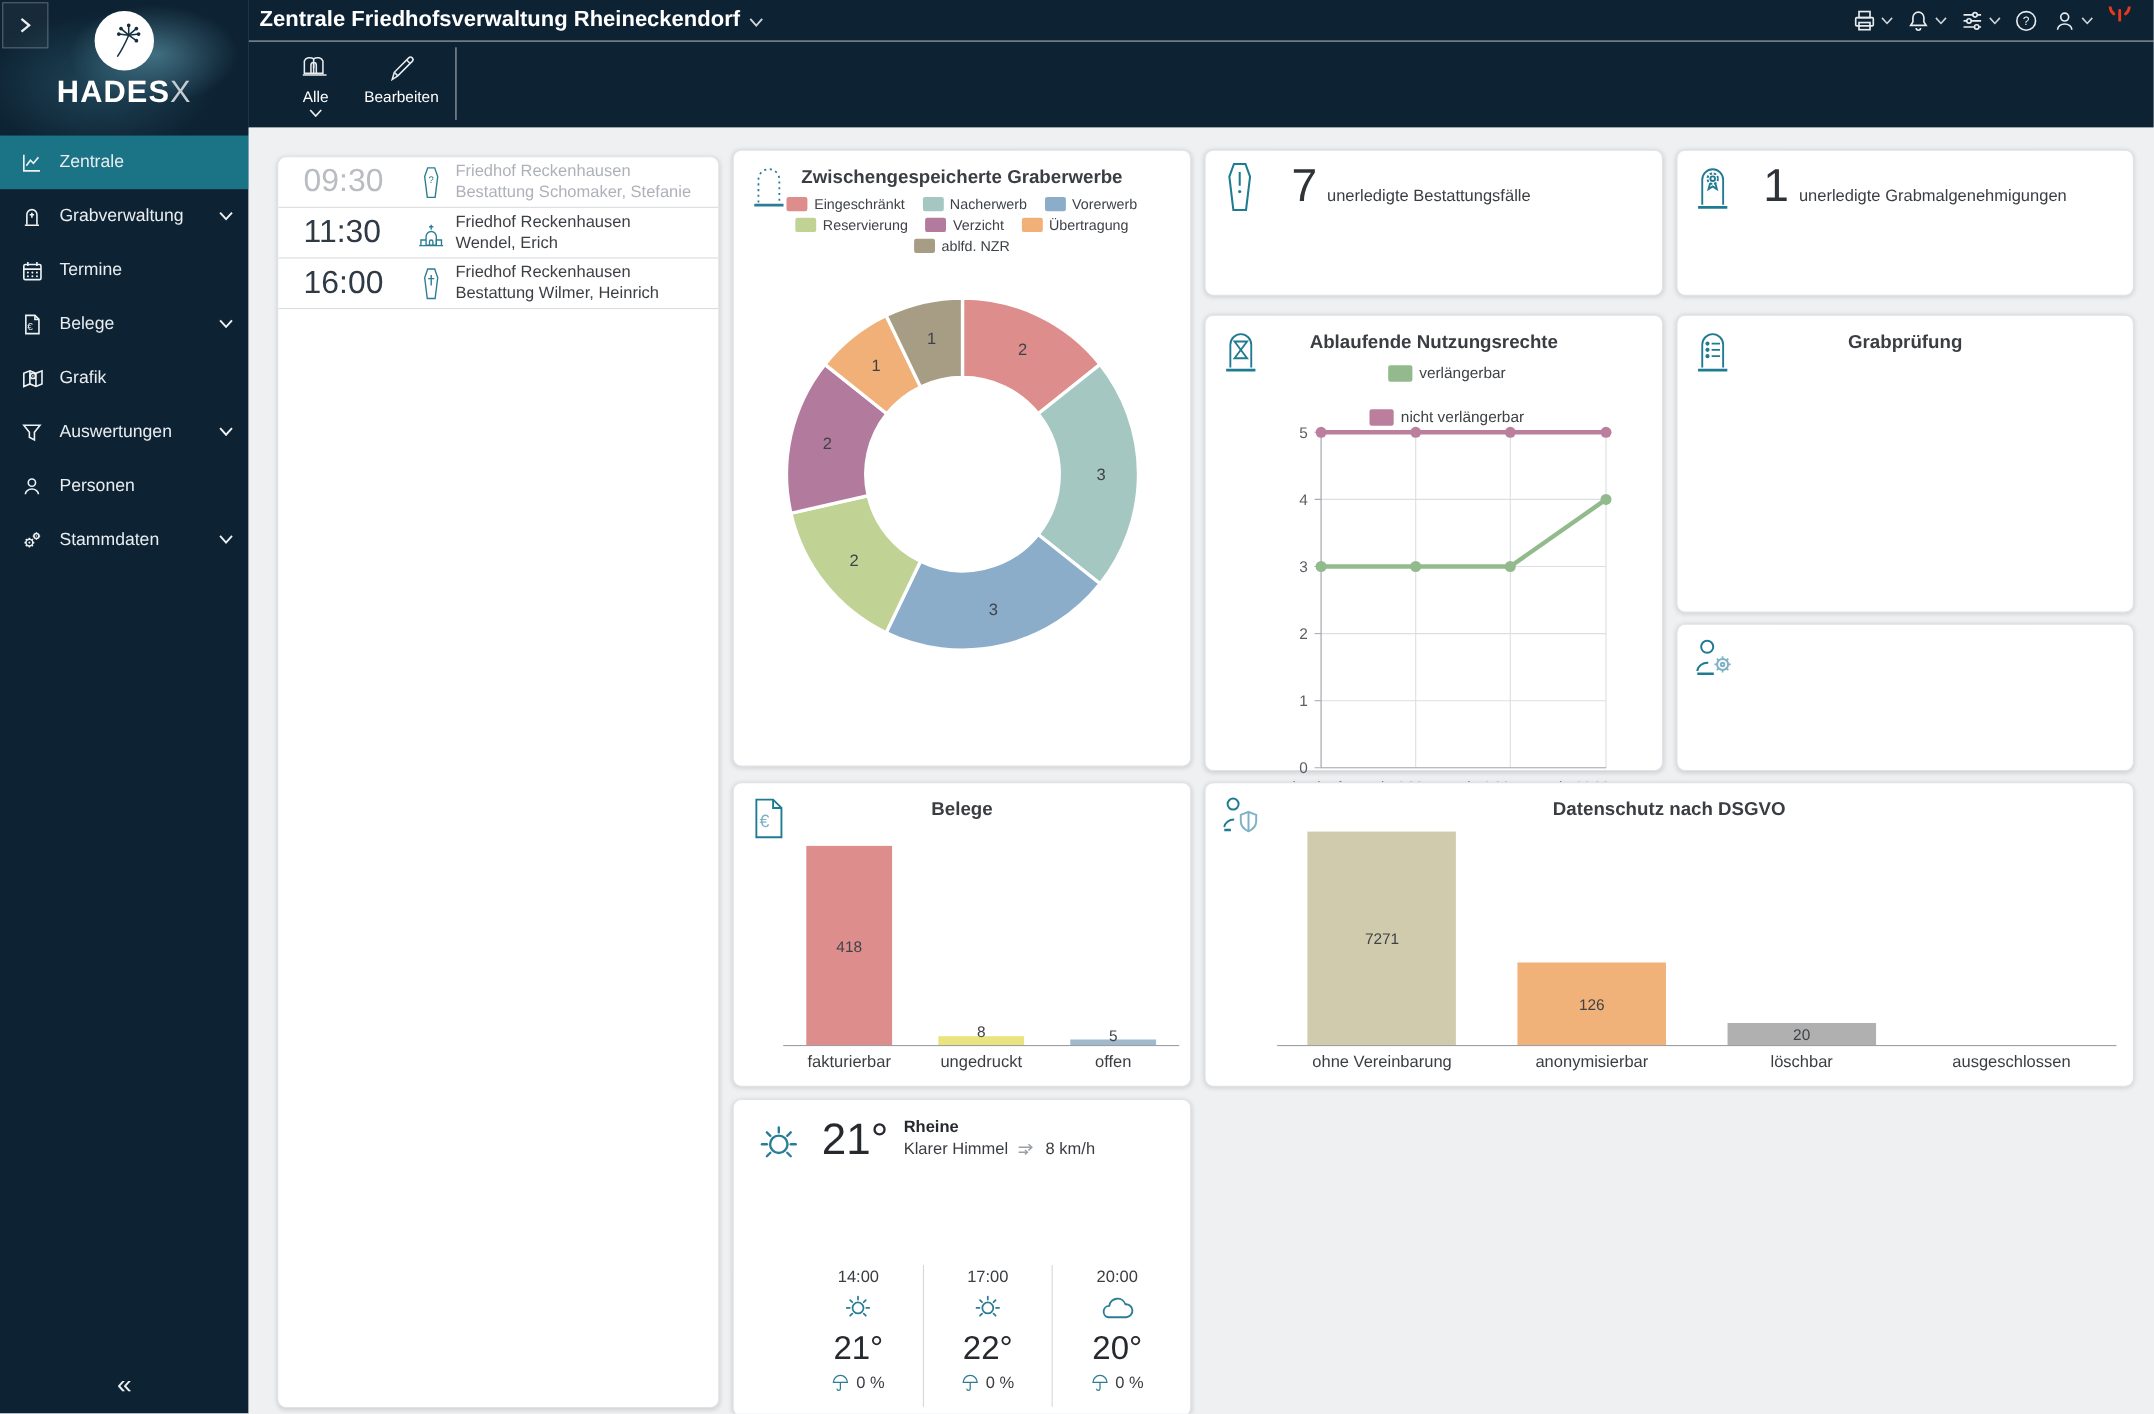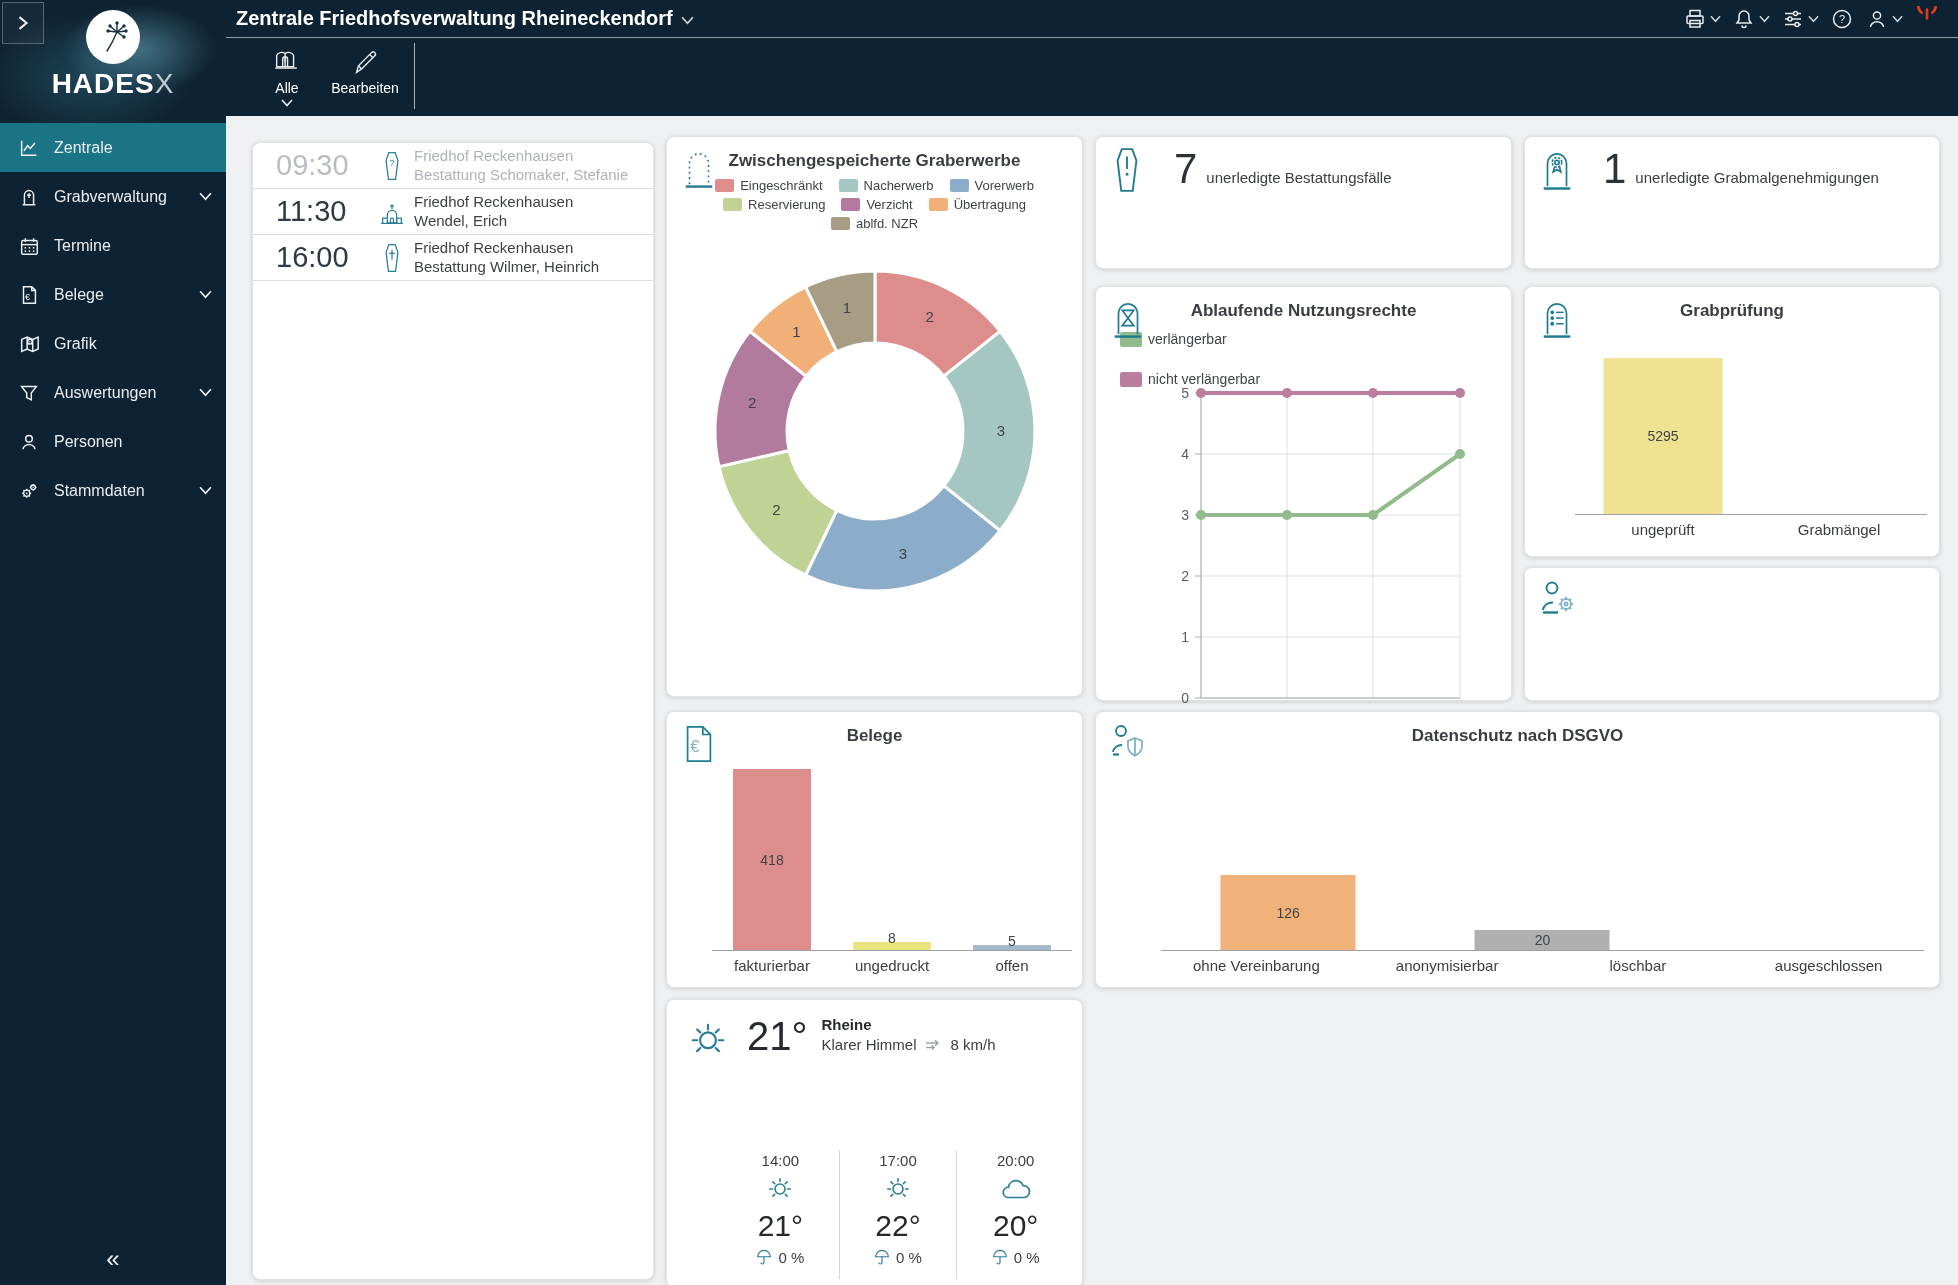--- a/index.html
+++ b/index.html
@@ -49,21 +49,21 @@
   .cal-row{display:flex;align-items:center;height:45px;padding:0 23px;border-bottom:1px solid #dadce0;cursor:pointer;}
   .cal-time{font-size:29px;color:#2f3a45;width:100px;flex:0 0 100px;}
   .cal-ico{width:32px;flex:0 0 32px;display:flex;justify-content:center;margin-right:6px;}
   .cal-text{font-size:15px;line-height:1.22;color:#3c3f43;}
   .cal-row.past .cal-time{color:#b9bcc1;}
   .cal-row.past .cal-text{color:#aeb2b8;}
 
   .c-donut{left:440px;top:20px;width:415px;height:559px;}
   .legend{margin-top:7px;display:flex;flex-direction:column;gap:4px;}
   .legend-row{display:flex;justify-content:center;gap:16px;}
-  .legend-item{display:flex;align-items:center;gap:6px;font-size:13px;color:#3f4348;cursor:pointer;}
+  .legend-item{display:flex;align-items:center;gap:6px;font-size:13px;color:#3f4348;cursor:pointer;justify-content:center;}
   .swatch{width:19px;height:13px;border-radius:2px;display:inline-block;}
   .donut-wrap{display:flex;justify-content:center;}
 
   .c-stat1{left:869px;top:20px;width:415px;height:131px;}
   .c-stat2{left:1298px;top:20px;width:414px;height:131px;}
   .c-stat3{left:1298px;top:451px;width:414px;height:132px;}
   .stat-inner{display:flex;align-items:baseline;gap:9px;padding:8px 10px 0 78px;}
   .stat-value{font-size:42px;color:#2e3338;}
   .stat-label{font-size:15px;color:#3a3d42;}
 
@@ -579,33 +579,20 @@
                 <circle cx="15" cy="15" r="1.2" fill="#1f7b91"></circle>
                 <line x1="19" y1="15" x2="27" y2="15"></line>
                 <circle cx="15" cy="21" r="1.2" fill="#1f7b91"></circle>
                 <line x1="19" y1="21" x2="27" y2="21"></line>
                 <circle cx="15" cy="27" r="1.2" fill="#1f7b91"></circle>
                 <line x1="19" y1="27" x2="27" y2="27"></line>
               </g>
             </svg>
         </div>
         <div class="card-title">Grabprüfung</div>
-        <div class="bar-chart bc-grabpruef">
-          <div class="bar-track">
-              <div class="bar-col">
-                <div class="bar" style="height: 156px; width: 119px; background: rgb(241, 226, 146);"></div>
-                <div class="bar-value" style="bottom: 70px;">5295</div>
-              </div>
-              <div class="bar-col"></div>
-            </div>
-          <div class="bar-cats">
-              <div class="bar-cat">ungeprüft</div>
-              <div class="bar-cat">Grabmängel</div>
-            </div>
-        </div>
       </div>
 
       <div class="card c-stat3">
         <div class="card-icon">
           <svg width="42" height="44" viewBox="0 0 42 44" fill="none" stroke="#1f7b91" stroke-width="1.8">
               <circle cx="14" cy="10" r="5.5"></circle>
               <path d="M5 32 a9.5 8 0 0 1 10 -7.5"></path>
               <line x1="5" y1="34.5" x2="20" y2="34.5" stroke-width="2.4"></line>
               <g stroke="#7fb2c4">
                 <circle cx="28" cy="26" r="5"></circle>
@@ -665,20 +652,24 @@
               <path d="M4 32.5 L10 32.5" stroke-width="2.2"></path>
               <g stroke="#7fb2c4">
                 <path d="M26 16 l7 2.8 v5.5 c0 4.5 -2.8 7.5 -7 9.4 c-4.2 -1.9 -7 -4.9 -7 -9.4 v-5.5 Z"></path>
                 <line x1="26" y1="16" x2="26" y2="33.7"></line>
               </g>
             </svg>
         </div>
         <div class="card-title">Datenschutz nach DSGVO</div>
         <div class="bar-chart bc-dsgvo">
           <div class="bar-track">
+              <div class="bar-col">
+                <div class="bar" style="height: 194px; width: 135px; background: rgb(207, 203, 172);"></div>
+                <div class="bar-value" style="bottom: 89px;">7271</div>
+              </div>
               <div class="bar-col">
                 <div class="bar" style="height: 75px; width: 135px; background: rgb(240, 178, 120);"></div>
                 <div class="bar-value" style="bottom: 29.5px;">126</div>
               </div>
               <div class="bar-col">
                 <div class="bar" style="height: 20px; width: 135px; background: rgb(176, 176, 176);"></div>
                 <div class="bar-value" style="bottom: 2px;">20</div>
               </div>
               <div class="bar-col"></div>
             </div>

